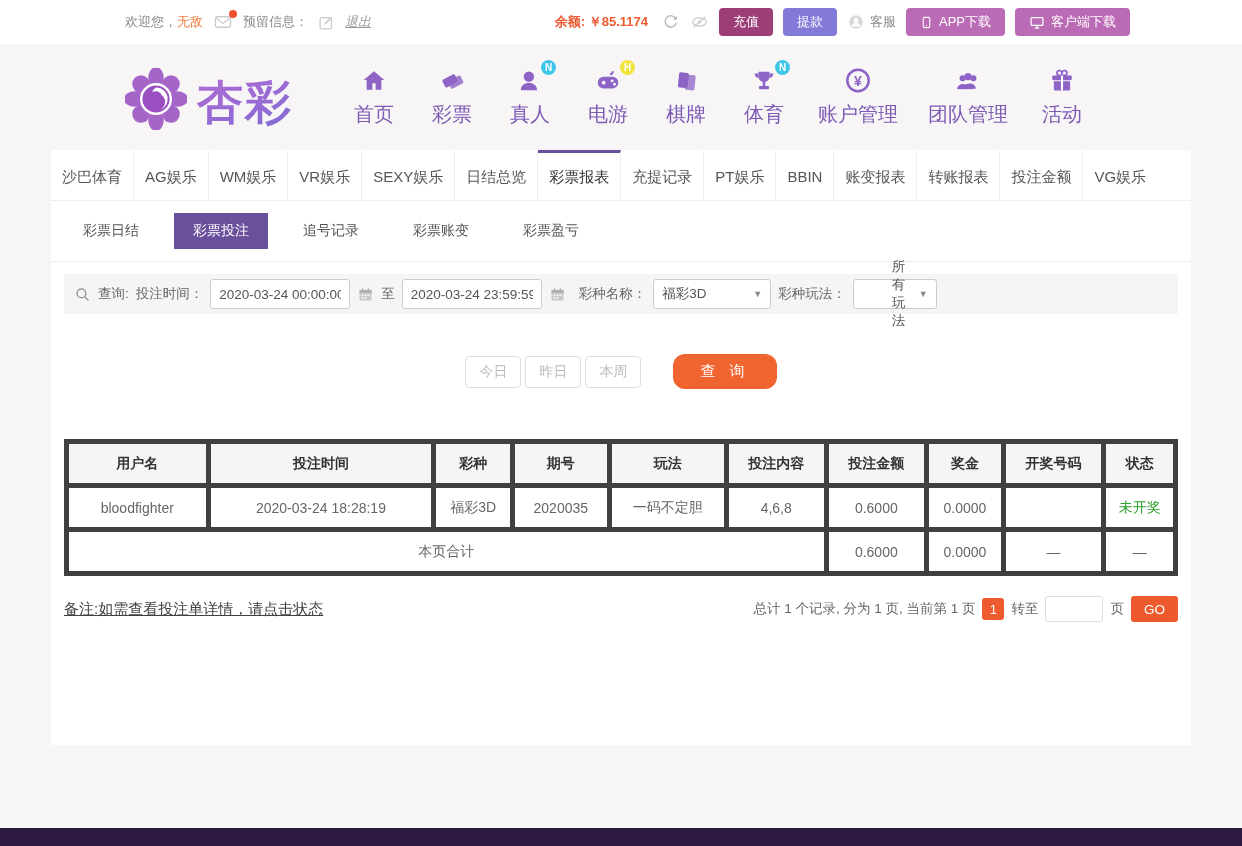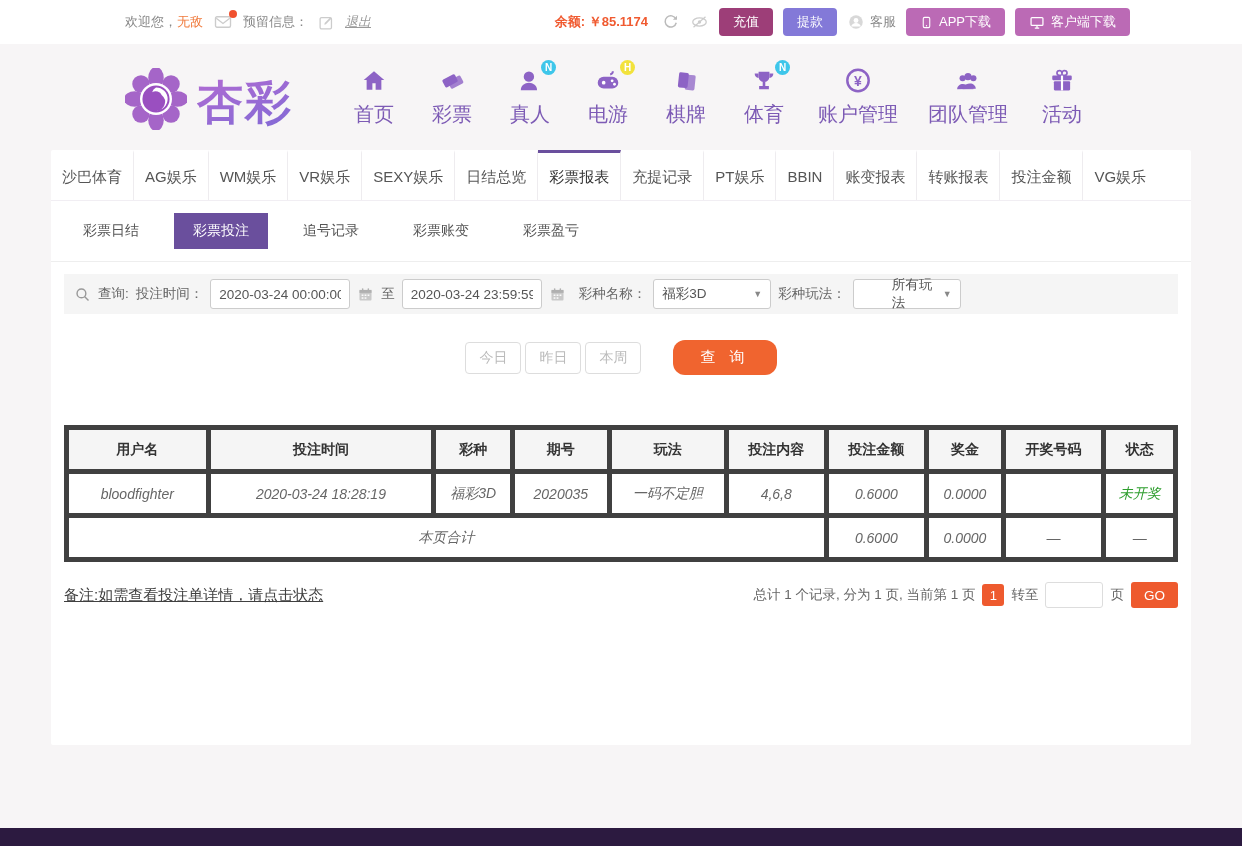--- a/index.html
+++ b/index.html
@@ -54,33 +54,33 @@
   .subtab{padding:9px 19px;font-size:14px;color:#555;cursor:pointer;white-space:nowrap;}
   .subtab.active{background:var(--accent);color:#fff;}
   
   .filter{margin:12px 13px 0;background:#f5f5f5;height:40px;display:flex;align-items:center;
     padding:0 10px;gap:7px;font-size:13.5px;color:#666;}
   .filter input[type=text]{width:140px;height:30px;border:1px solid #ccc;border-radius:3px;
     padding:0 8px;font-size:13.5px;color:#555;background:#fff;font-family:inherit;}
   .sel{display:flex;align-items:center;justify-content:space-between;background:#fff;
     border:1px solid #ccc;border-radius:3px;height:30px;padding:0 8px;cursor:pointer;color:#555;}
   .sel .caret{font-size:9px;color:#888;margin-left:8px;}
-  .sel.w118{width:118px;} .sel.w100{width:108px;padding-left:38px;}
+  .sel.w118{width:118px;} .sel.w100{width:84px;padding-left:38px;}
   .cal{cursor:pointer;}
   
-  .actions{display:flex;justify-content:center;align-items:center;gap:4px;margin-top:26px;}
+  .actions{display:flex;justify-content:center;align-items:center;gap:4px;margin-top:40px;}
   .quick-btn{padding:6px 13px;border:1px solid #ddd;border-radius:4px;color:#bbb;background:#fff;
     font-size:14px;cursor:pointer;}
   .search-btn{background:var(--orange);color:#fff;padding:8px 27px;border-radius:12px;font-size:15px;
     letter-spacing:5px;cursor:pointer;margin-left:28px;border:none;font-family:inherit;}
   
   table{border-collapse:collapse;width:1114px;margin:50px 13px 0;font-size:14px;}
   th,td{border:5px solid #404040;height:44px;text-align:center;}
   th{background:#f5f5f5;color:#333;font-weight:bold;}
-  td{color:#666;font-style:italic;}
+  td{color:#666;}
   .status-open{color:var(--green);cursor:pointer;}
   
   .bottom-row{display:flex;justify-content:space-between;align-items:center;margin:20px 13px 0;}
   .note{color:#404040;font-size:15px;text-decoration:underline;}
   .pager{display:flex;align-items:center;gap:7px;font-size:13.5px;color:#666;}
   .page-box{background:var(--pager-orange);color:#fff;width:22px;height:22px;border-radius:3px;
     display:flex;align-items:center;justify-content:center;font-size:13px;cursor:pointer;}
   .goto-input{width:58px;height:26px;border:1px solid:#ddd;border:1px solid #ddd;border-radius:3px;
     padding:0 6px;font-family:inherit;}
   .go-btn{background:var(--pager-orange);color:#fff;border:none;border-radius:3px;height:26px;

